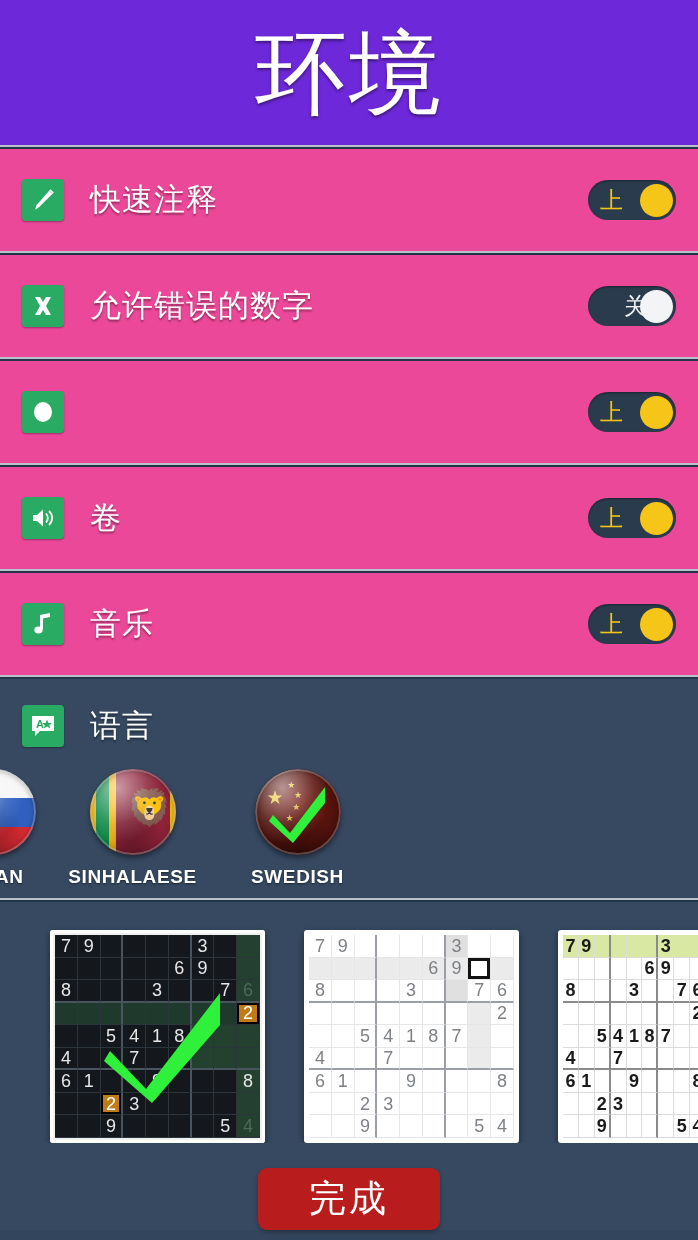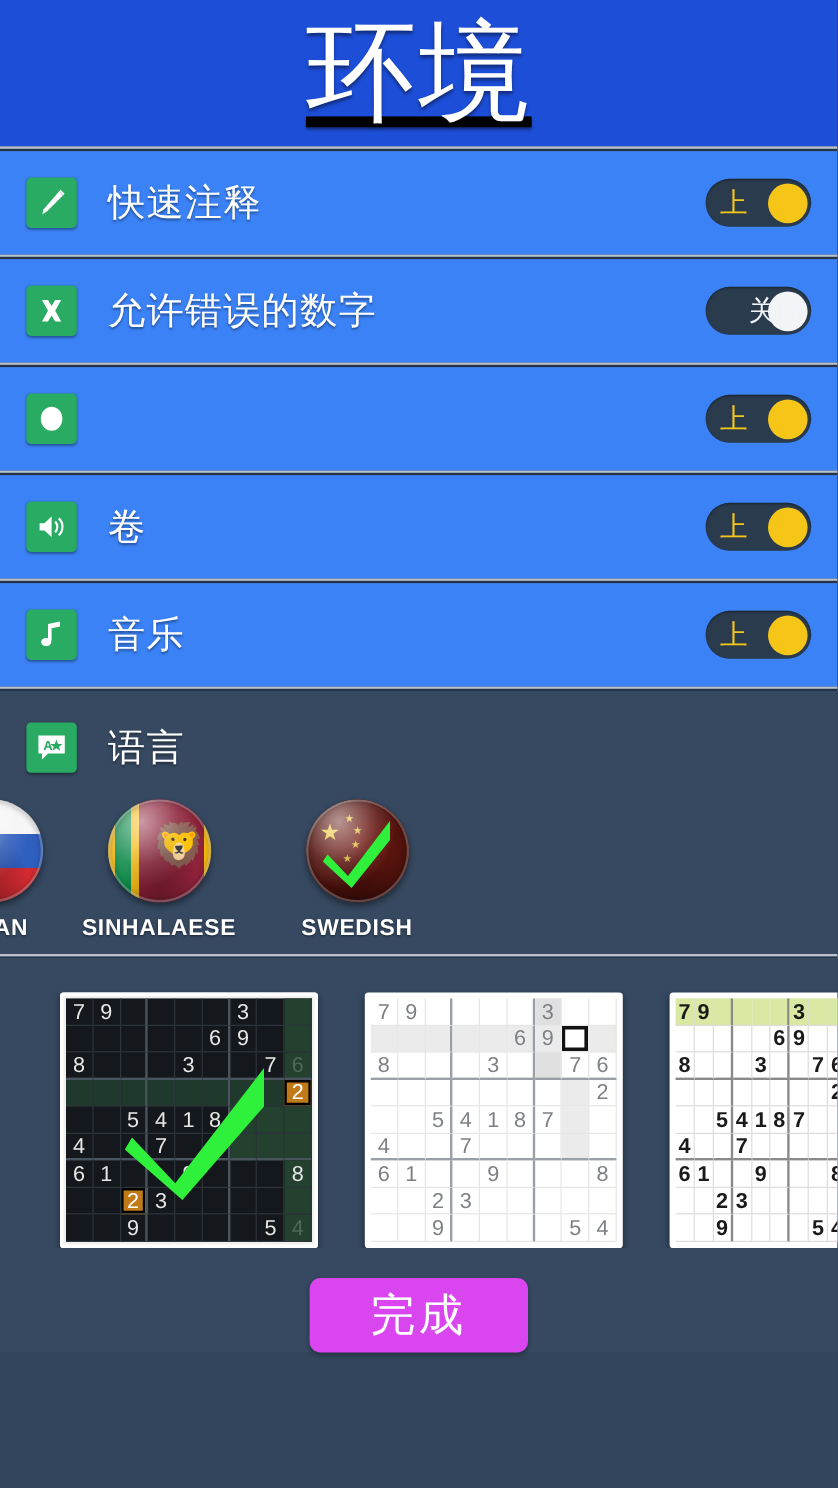--- a/index.html
+++ b/index.html
@@ -12,49 +12,48 @@
   }
   #app {
     position: relative;
     width: 698px;
     height: 1240px;
     background: #33455c;
   }
 
   
   .header {
-    height: 122px;
-    background: #1d4ed8;
+    height: 145px;
+    background: #6d28d9;
     display: flex;
     align-items: center;
     justify-content: center;
-    text-decoration: underline;
   }
   .header-title {
     color: #ffffff;
     font-size: 92px;
     line-height: 1;
     font-weight: 400;
     letter-spacing: 2px;
     text-shadow: 0 2px 3px rgba(0,0,0,.45);
   }
 
   
   .divider {
     height: 4px;
     background: #b9c2cc;
     border-bottom: 2px solid #223448;
   }
   .row {
     position: relative;
-    height: 86px;
+    height: 102px;
     display: flex;
     align-items: center;
     padding: 0 22px 0 22px;
-    background: #3b82f6;
+    background: #ec4899;
   }
   .row-icon {
     width: 42px;
     height: 42px;
     flex: 0 0 42px;
     border-radius: 4px;
     background: #2aab63;
     display: flex;
     align-items: center;
     justify-content: center;
@@ -249,21 +248,21 @@
   .done-wrap {
     display: flex;
     justify-content: center;
     padding-top: 25px;
   }
   .done-btn {
     width: 182px;
     height: 62px;
     border: none;
     border-radius: 9px;
-    background: #d946ef;
+    background: #b91c1c;
     color: #ffffff;
     font-family: "Liberation Sans", "DejaVu Sans", sans-serif;
     font-size: 37px;
     letter-spacing: 3px;
     cursor: pointer;
     box-shadow: 0 2px 4px rgba(0,0,0,.3);
   }
 </style>
 </head>
 <body>

